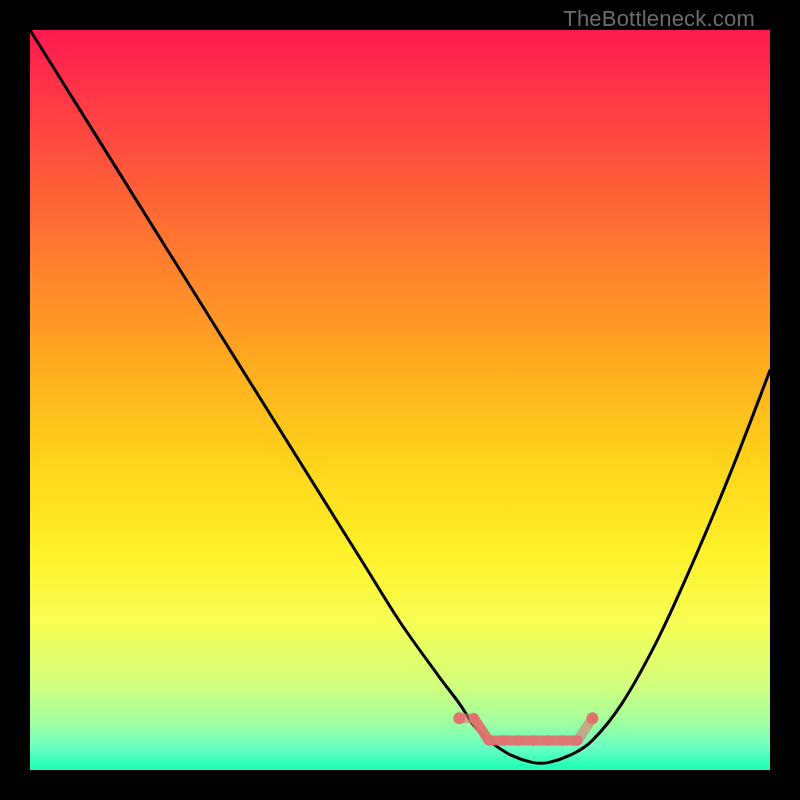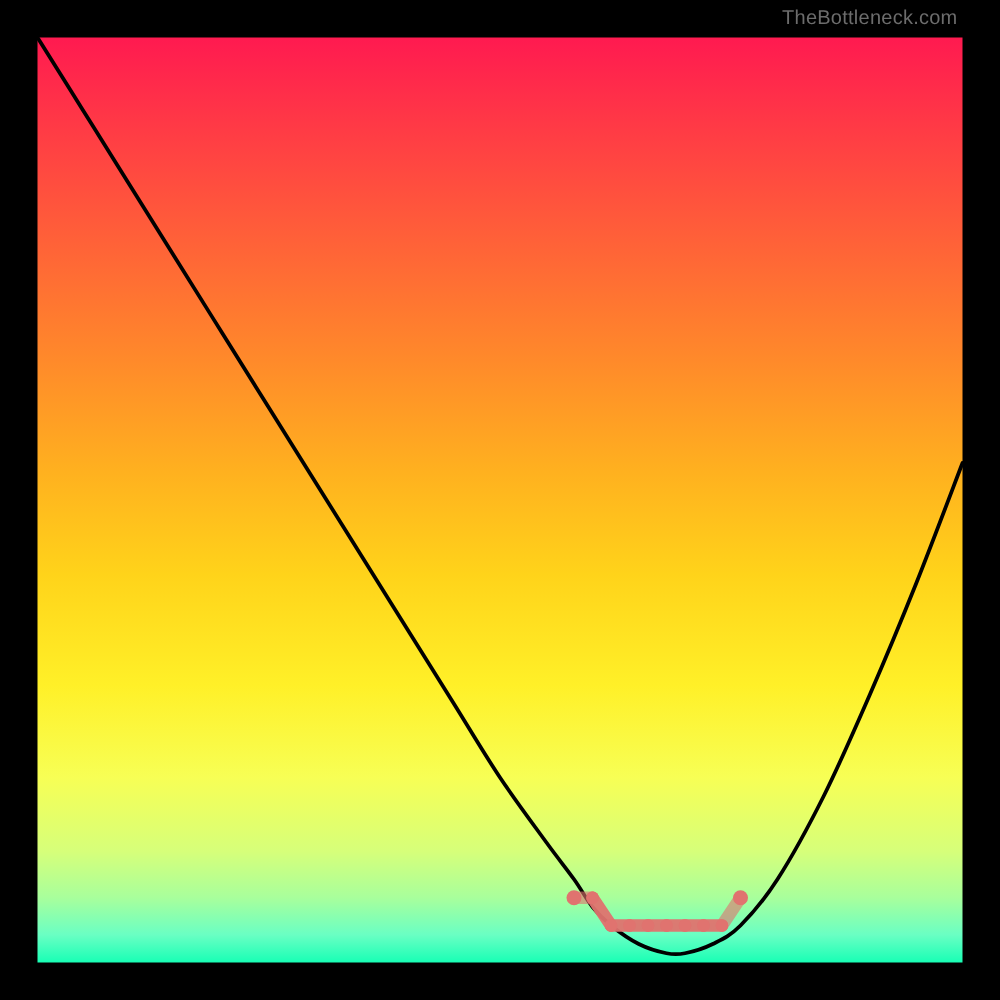--- a/index.html
+++ b/index.html
@@ -34,23 +34,23 @@
       #fff028 70%,
       #f7ff55 80%,
       #d6ff7a 88%,
       #a8ff9c 93%,
       #6affc3 97%,
       #18ffb5 100%);
   }
   .watermark {
     position: absolute;
     top: 6px;
-    right: 34px;
+    right: 45px;
     color: #6c6c6c;
-    font-size: 16px;
+    font-size: 22px;
     letter-spacing: 0.2px;
     font-weight: 500;
   }
   svg.curve {
     position: absolute;
     left: 0;
     top: 0;
     width: 740px;
     height: 740px;
     overflow: visible;

